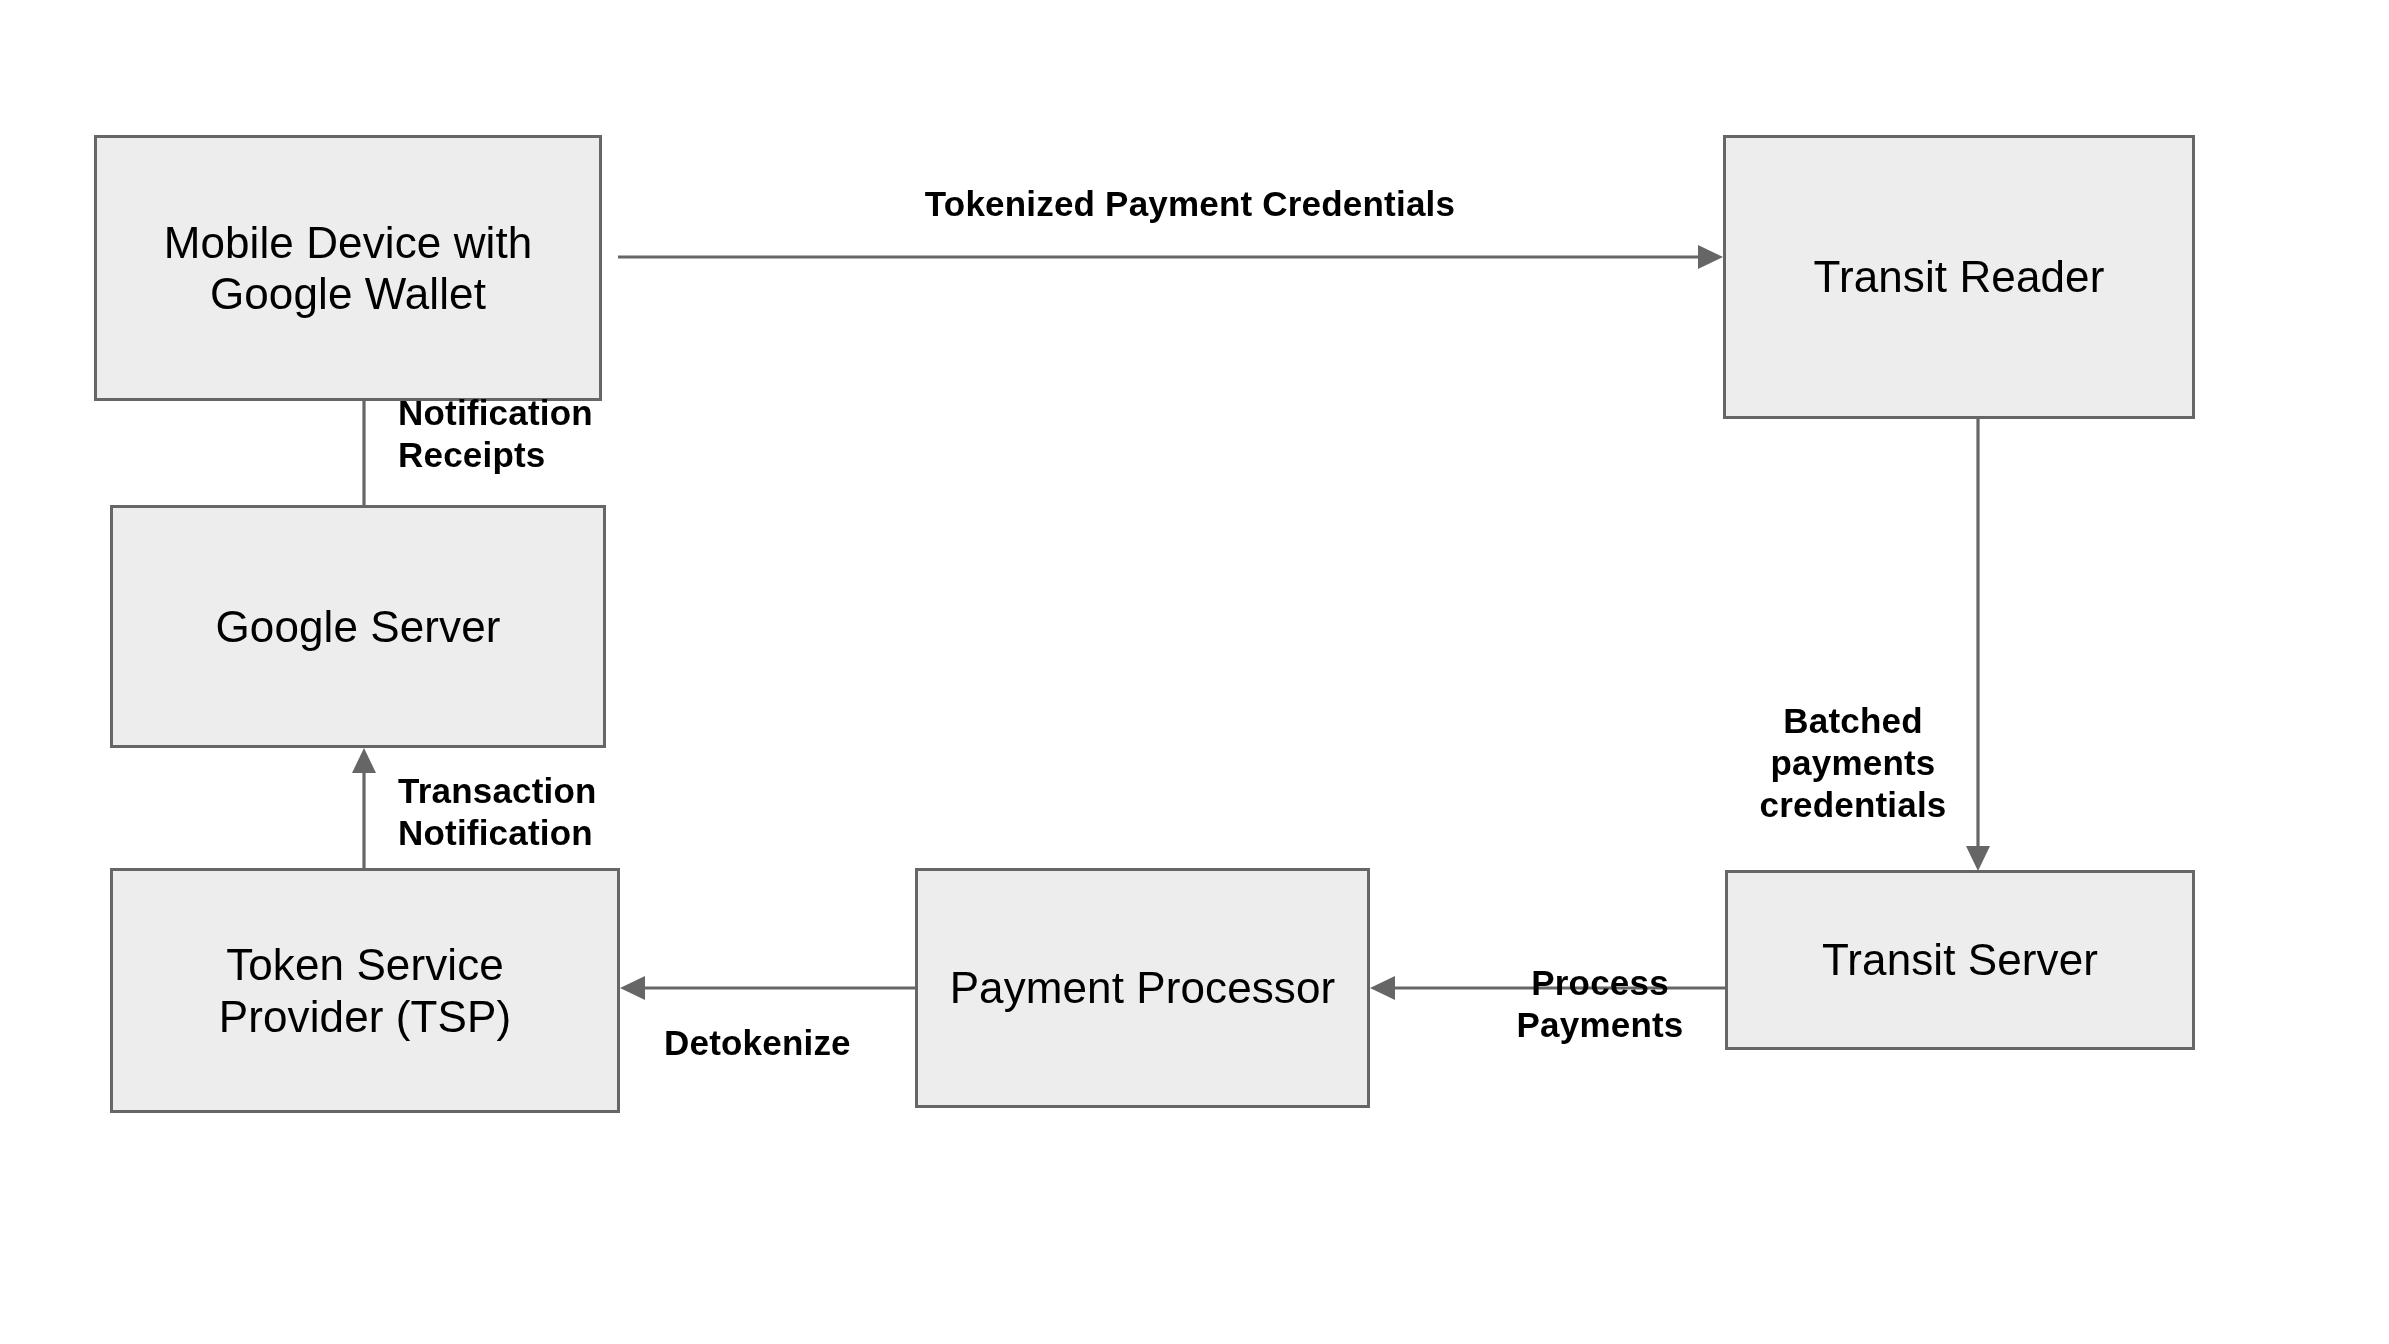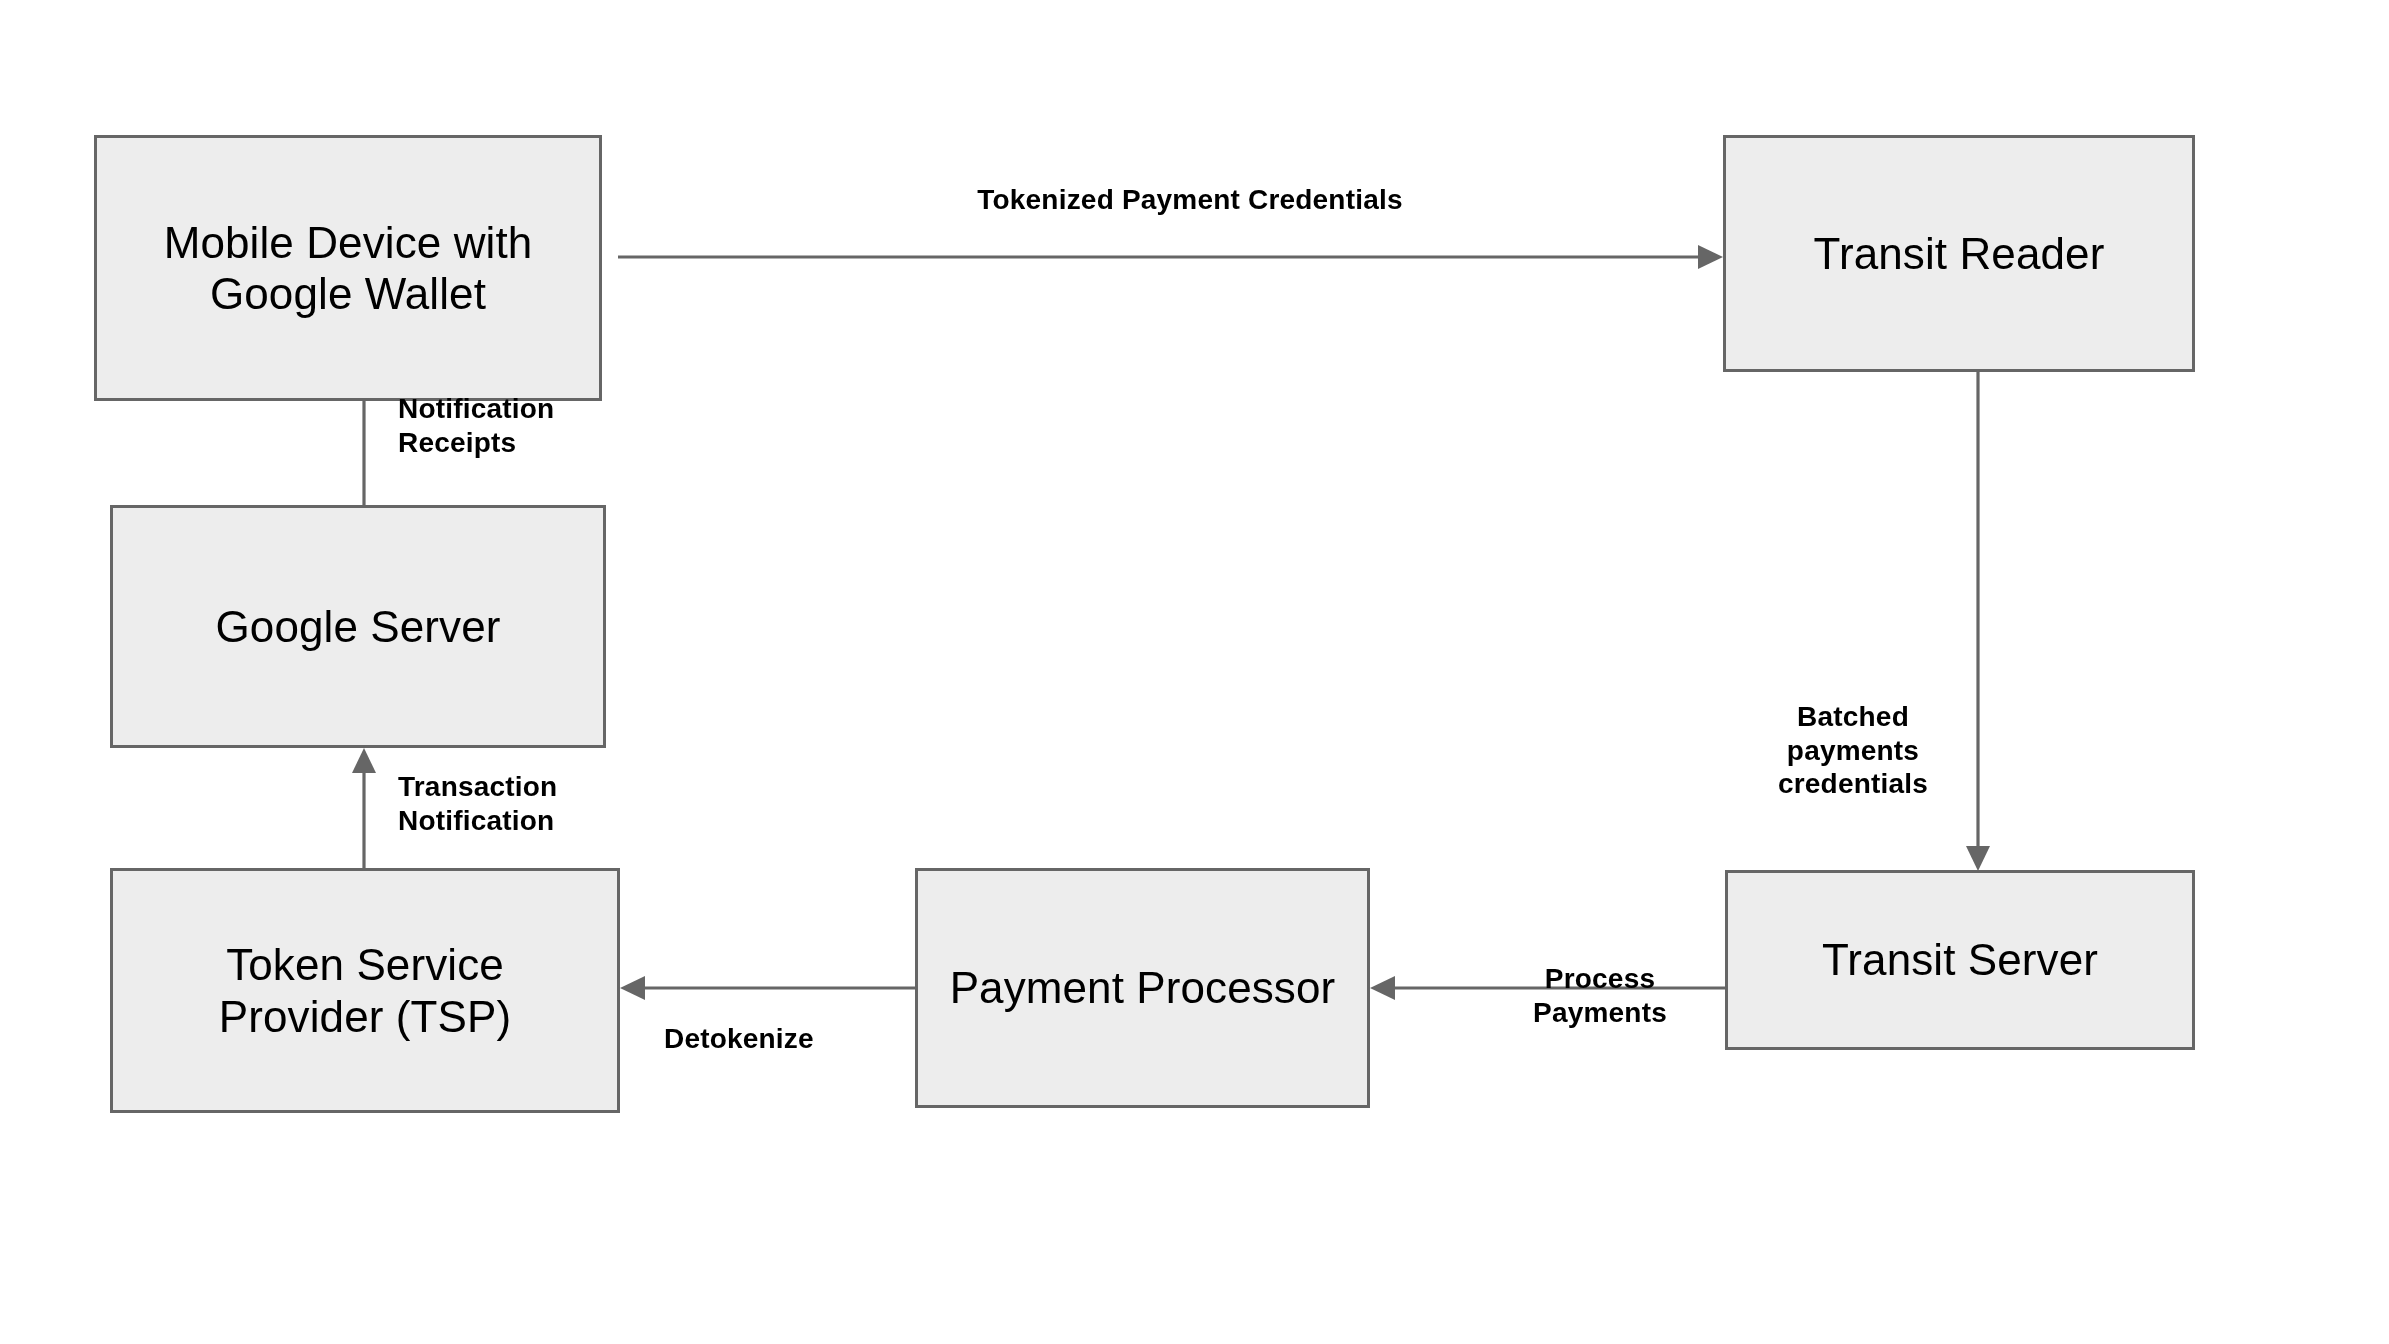--- a/index.html
+++ b/index.html
@@ -34,21 +34,21 @@
     color: #000000;
     letter-spacing: 0.1px;
   }
   .node .node-label {
     display: block;
     white-space: pre-line;
     padding: 0 10px;
   }
   .edge-label {
     position: absolute;
-    font-size: 28px;
+    font-size: 35px;
     font-weight: bold;
     line-height: 1.2;
     color: #000000;
     white-space: pre-line;
     letter-spacing: 0.2px;
   }
   .edge-label.center {
     text-align: center;
   }
   .edge-label.left {
@@ -110,21 +110,21 @@
       <line x1="364" y1="505" x2="364" y2="390"></line>
       <polygon class="head" points="364,372 352,397 376,397"></polygon>
     </g>
   </svg>
 
   <div class="node" style="left:94px; top:135px; width:508px; height:266px;justify-content:center;">
     <span class="node-label">Mobile Device with
 Google Wallet</span>
   </div>
 
-  <div class="node" style="left:1723px; top:135px; width:472px; height:237px;">
+  <div class="node" style="left:1723px; top:135px; width:472px; height:284px;">
     <span class="node-label">Transit Reader</span>
   </div>
 
   <div class="node" style="left:110px; top:505px; width:496px; height:243px;">
     <span class="node-label">Google Server</span>
   </div>
 
   <div class="node" style="left:1725px; top:870px; width:470px; height:180px;">
     <span class="node-label">Transit Server</span>
   </div>

